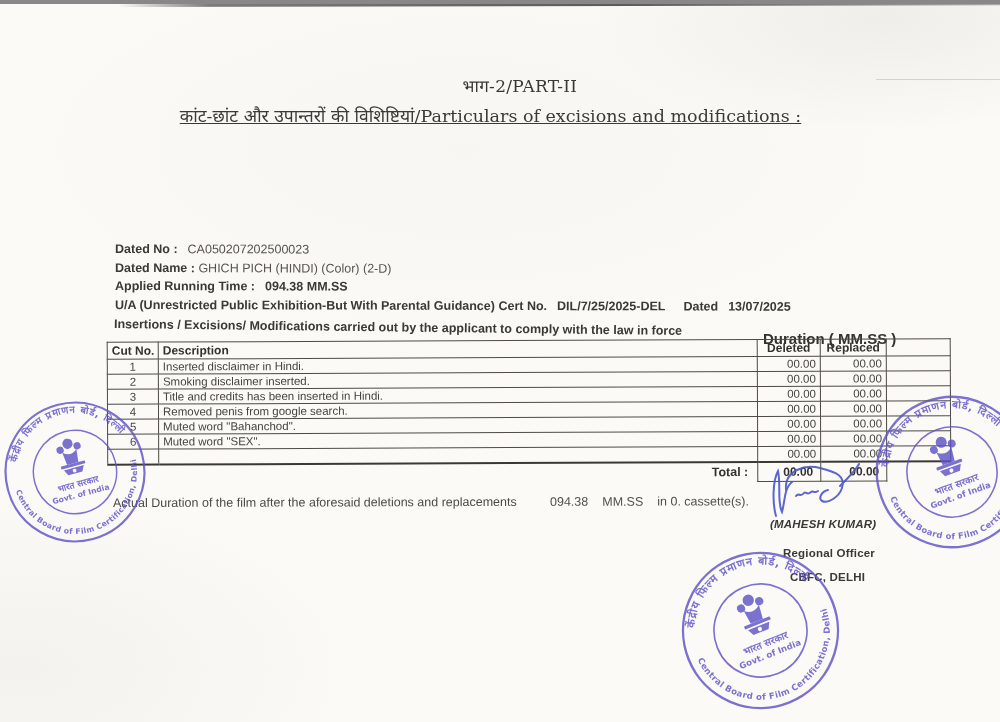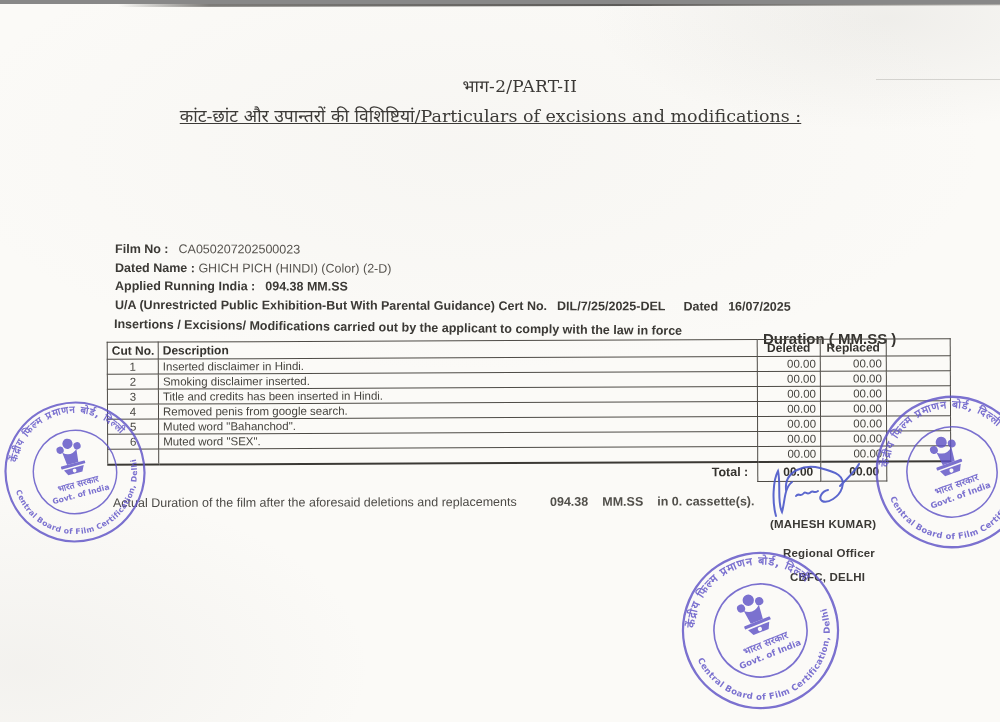--- a/index.html
+++ b/index.html
@@ -51,25 +51,25 @@
   .th-blank{width:55px;}
   .td-cut{text-align:center;color:#4a4843;}
   .td-num{text-align:right;padding-right:7px;color:#45433e;}
   tr.empty-row td{border-bottom:2.5px solid #3b3935;}
   .total-row td{border:none;height:18px;}
   .total-row .total-label-cell{text-align:right;font-weight:bold;padding-right:9px;font-size:12.5px;color:#34322e;}
   .total-row .td-total{border:1.2px solid #4e4b46;font-weight:bold;text-align:right;padding-right:7px;font-size:12px;color:#33312d;}
   .total-row .td-tail{border-left:1.2px solid #4e4b46;}
 
   .actual-line{position:absolute;top:491px;left:113px;width:790px;font-size:12.5px;color:#4c4a46;transform:rotate(-.15deg);}
-  .actual-value{position:absolute;left:437px;top:0;white-space:nowrap;color:#514f4a;font-weight:bold;}
+  .actual-value{position:absolute;left:437px;top:0;white-space:nowrap;color:#514f4a;}
   .av-gap{display:inline-block;width:14px;}
 
   .officer{position:absolute;font-weight:bold;color:#3b3935;font-size:11.5px;letter-spacing:.2px;}
-  .officer-name{top:514px;left:770px;}
+  .officer-name{top:514px;left:770px;font-style:italic;}
   .officer-title{top:543px;left:783px;}
   .officer-org{top:567px;left:790px;}
 
   .signature{position:absolute;top:456px;left:762px;width:120px;height:62px;}
 
   .stamp{position:absolute;opacity:.82;}
   .stamp-left{top:395px;left:2px;width:146px;height:146px;transform:rotate(-15deg);}
   .stamp-right{top:389px;left:873px;width:158px;height:158px;transform:rotate(-20deg);}
   .stamp-bottom{top:545px;left:679px;width:163px;height:163px;transform:rotate(-22deg);}
 </style>
@@ -79,30 +79,30 @@
 <div class="page">
 
   <div class="scan-top-edge"></div>
   <div class="scan-seam"></div>
 
   <div class="part-title">भाग-2/PART-II</div>
   <div class="doc-heading">कांट-छांट और उपान्तरों की विशिष्टियां/Particulars of excisions and modifications :</div>
 
   <div class="film-info">
     <div class="info-line">
-      <span class="lbl">Film No :</span><span class="gap-s"></span><span class="val">CA050207202500023</span>
+      <span class="lbl">Dated No :</span><span class="gap-s"></span><span class="val">CA050207202500023</span>
     </div>
     <div class="info-line">
       <span class="lbl">Dated Name :</span> <span class="val">GHICH PICH (HINDI) (Color) (2-D)</span>
     </div>
     <div class="info-line">
-      <span class="lbl">Applied Running India :</span><span class="gap-s"></span><span class="val-bold">094.38 MM.SS</span>
-    </div>
-    <div class="info-line">
-      <span class="lbl">U/A (Unrestricted Public Exhibition-But With Parental Guidance) Cert No.</span><span class="gap-s"></span><span class="val-bold">DIL/7/25/2025-DEL</span><span class="gap-m"></span><span class="lbl">Dated</span><span class="gap-s"></span><span class="val-bold">16/07/2025</span>
+      <span class="lbl">Applied Running Time :</span><span class="gap-s"></span><span class="val-bold">094.38 MM.SS</span>
+    </div>
+    <div class="info-line">
+      <span class="lbl">U/A (Unrestricted Public Exhibition-But With Parental Guidance) Cert No.</span><span class="gap-s"></span><span class="val-bold">DIL/7/25/2025-DEL</span><span class="gap-m"></span><span class="lbl">Dated</span><span class="gap-s"></span><span class="val-bold">13/07/2025</span>
     </div>
   </div>
 
   <div class="insertions-heading">Insertions / Excisions/ Modifications carried out by the applicant to comply with the law in force</div>
   <div class="duration-label">Duration ( MM.SS )</div>
 
   <table class="mod-table">
     <thead>
       <tr>
         <th class="th-cut">Cut No.</th>

